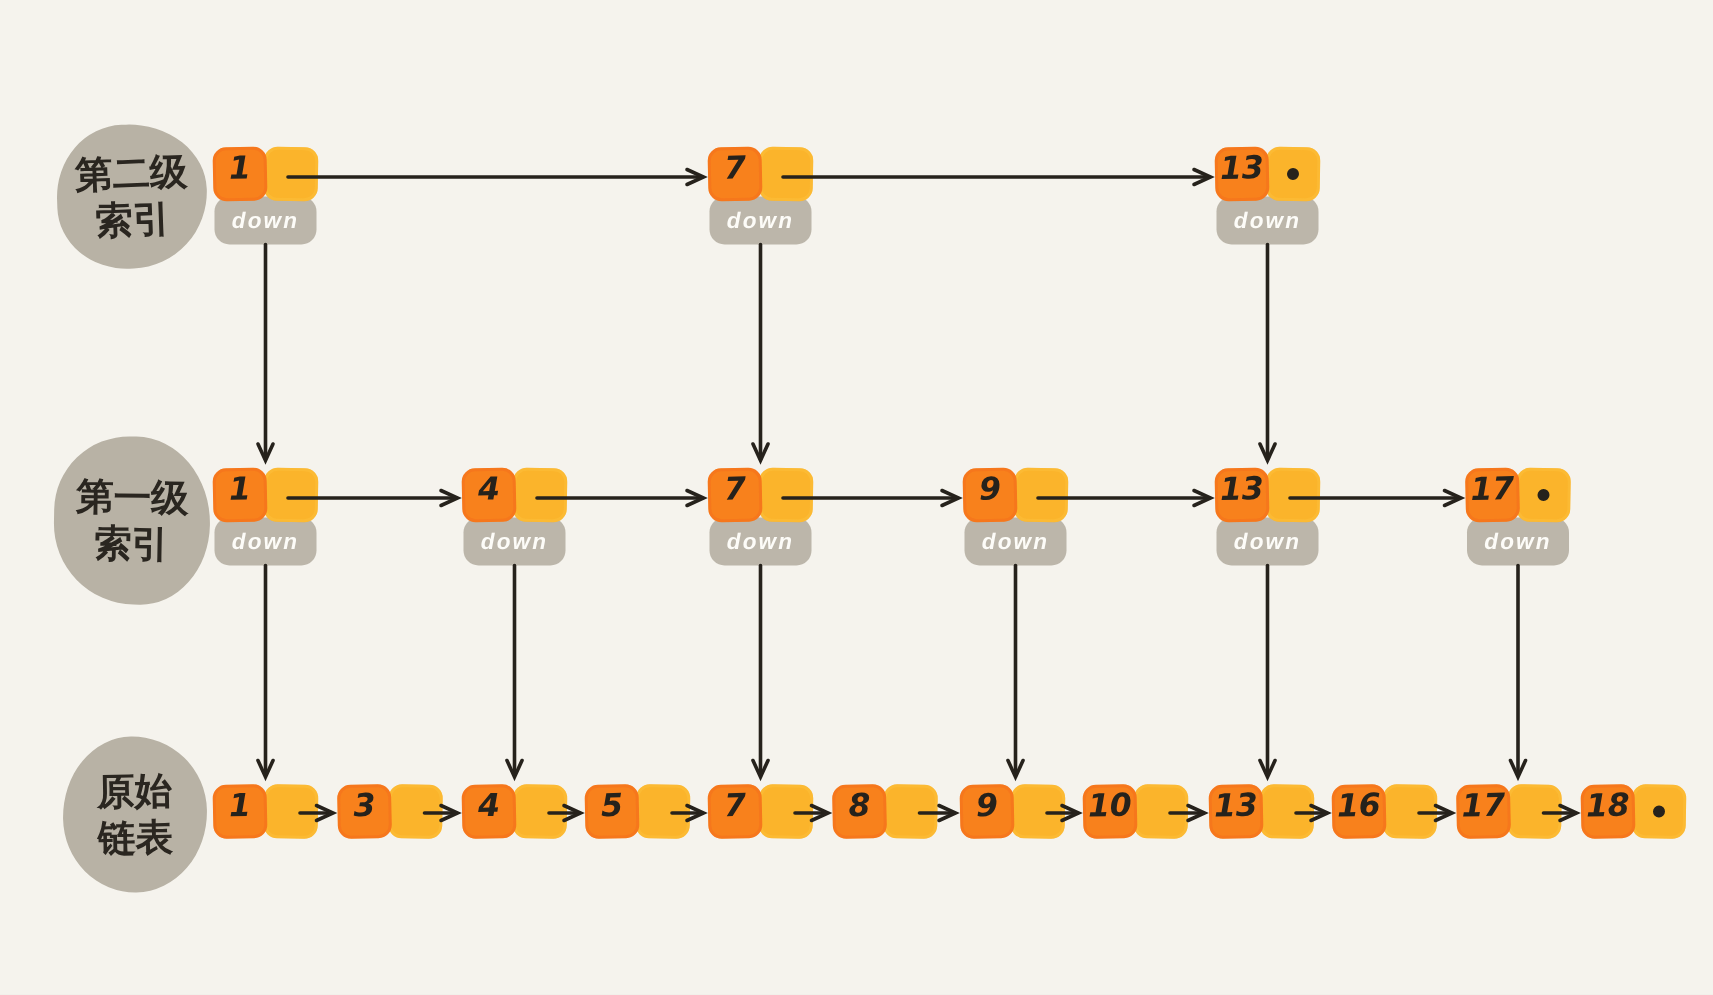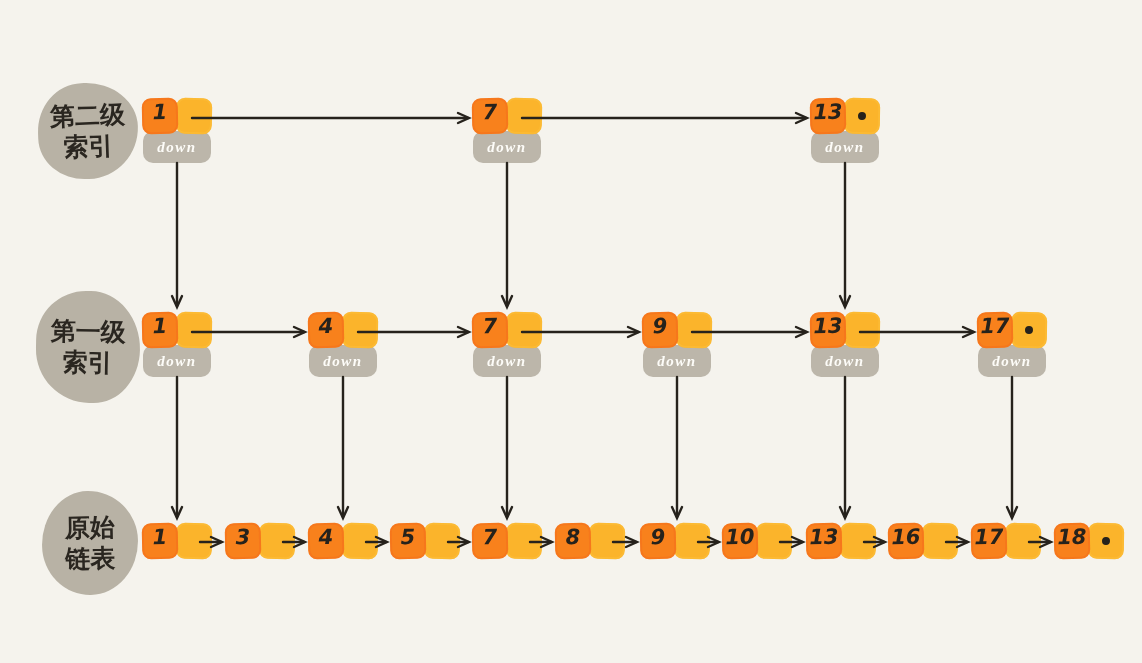--- a/index.html
+++ b/index.html
@@ -16,21 +16,21 @@
   .cell.yellow{left:34px;background:#fbb42b;z-index:1;transform:rotate(1deg);
     box-shadow:inset 0 0 0 2px rgba(252,193,63,.45);}
   .num{position:absolute;left:0;top:2px;width:100%;text-align:center;
     font-family:"DejaVu Sans",sans-serif;font-style:italic;font-weight:700;
     font-size:21px;color:#26221c;}
   .nulldot{position:absolute;left:14px;top:14px;width:8px;height:8px;
     border-radius:50%;background:#26221c;}
   
   .downbox{position:absolute;width:68px;height:32px;background:#bcb6aa;
     border-radius:10px;z-index:1;text-align:center;}
-  .downbox span{display:inline-block;font-family:Liberation Serif, serif;
+  .downbox span{display:inline-block;font-family:Liberation Sans, sans-serif;
     font-style:italic;font-weight:700;font-size:15px;color:#fdfcf8;
     line-height:33px;letter-spacing:1.5px;}
   
   .blob{position:absolute;background:#b8b2a5;display:flex;flex-direction:column;
     align-items:center;justify-content:center;z-index:2;color:#2a2620;
     font-family:"DejaVu Sans",sans-serif;font-weight:700;font-size:25px;
     line-height:1.25;text-align:center;}
   #blob-0{left:38px;top:83px;width:100px;height:96px;
     border-radius:46% 54% 52% 48% / 52% 48% 55% 45%;transform:rotate(-2deg);}
   #blob-1{left:36px;top:291px;width:104px;height:112px;

